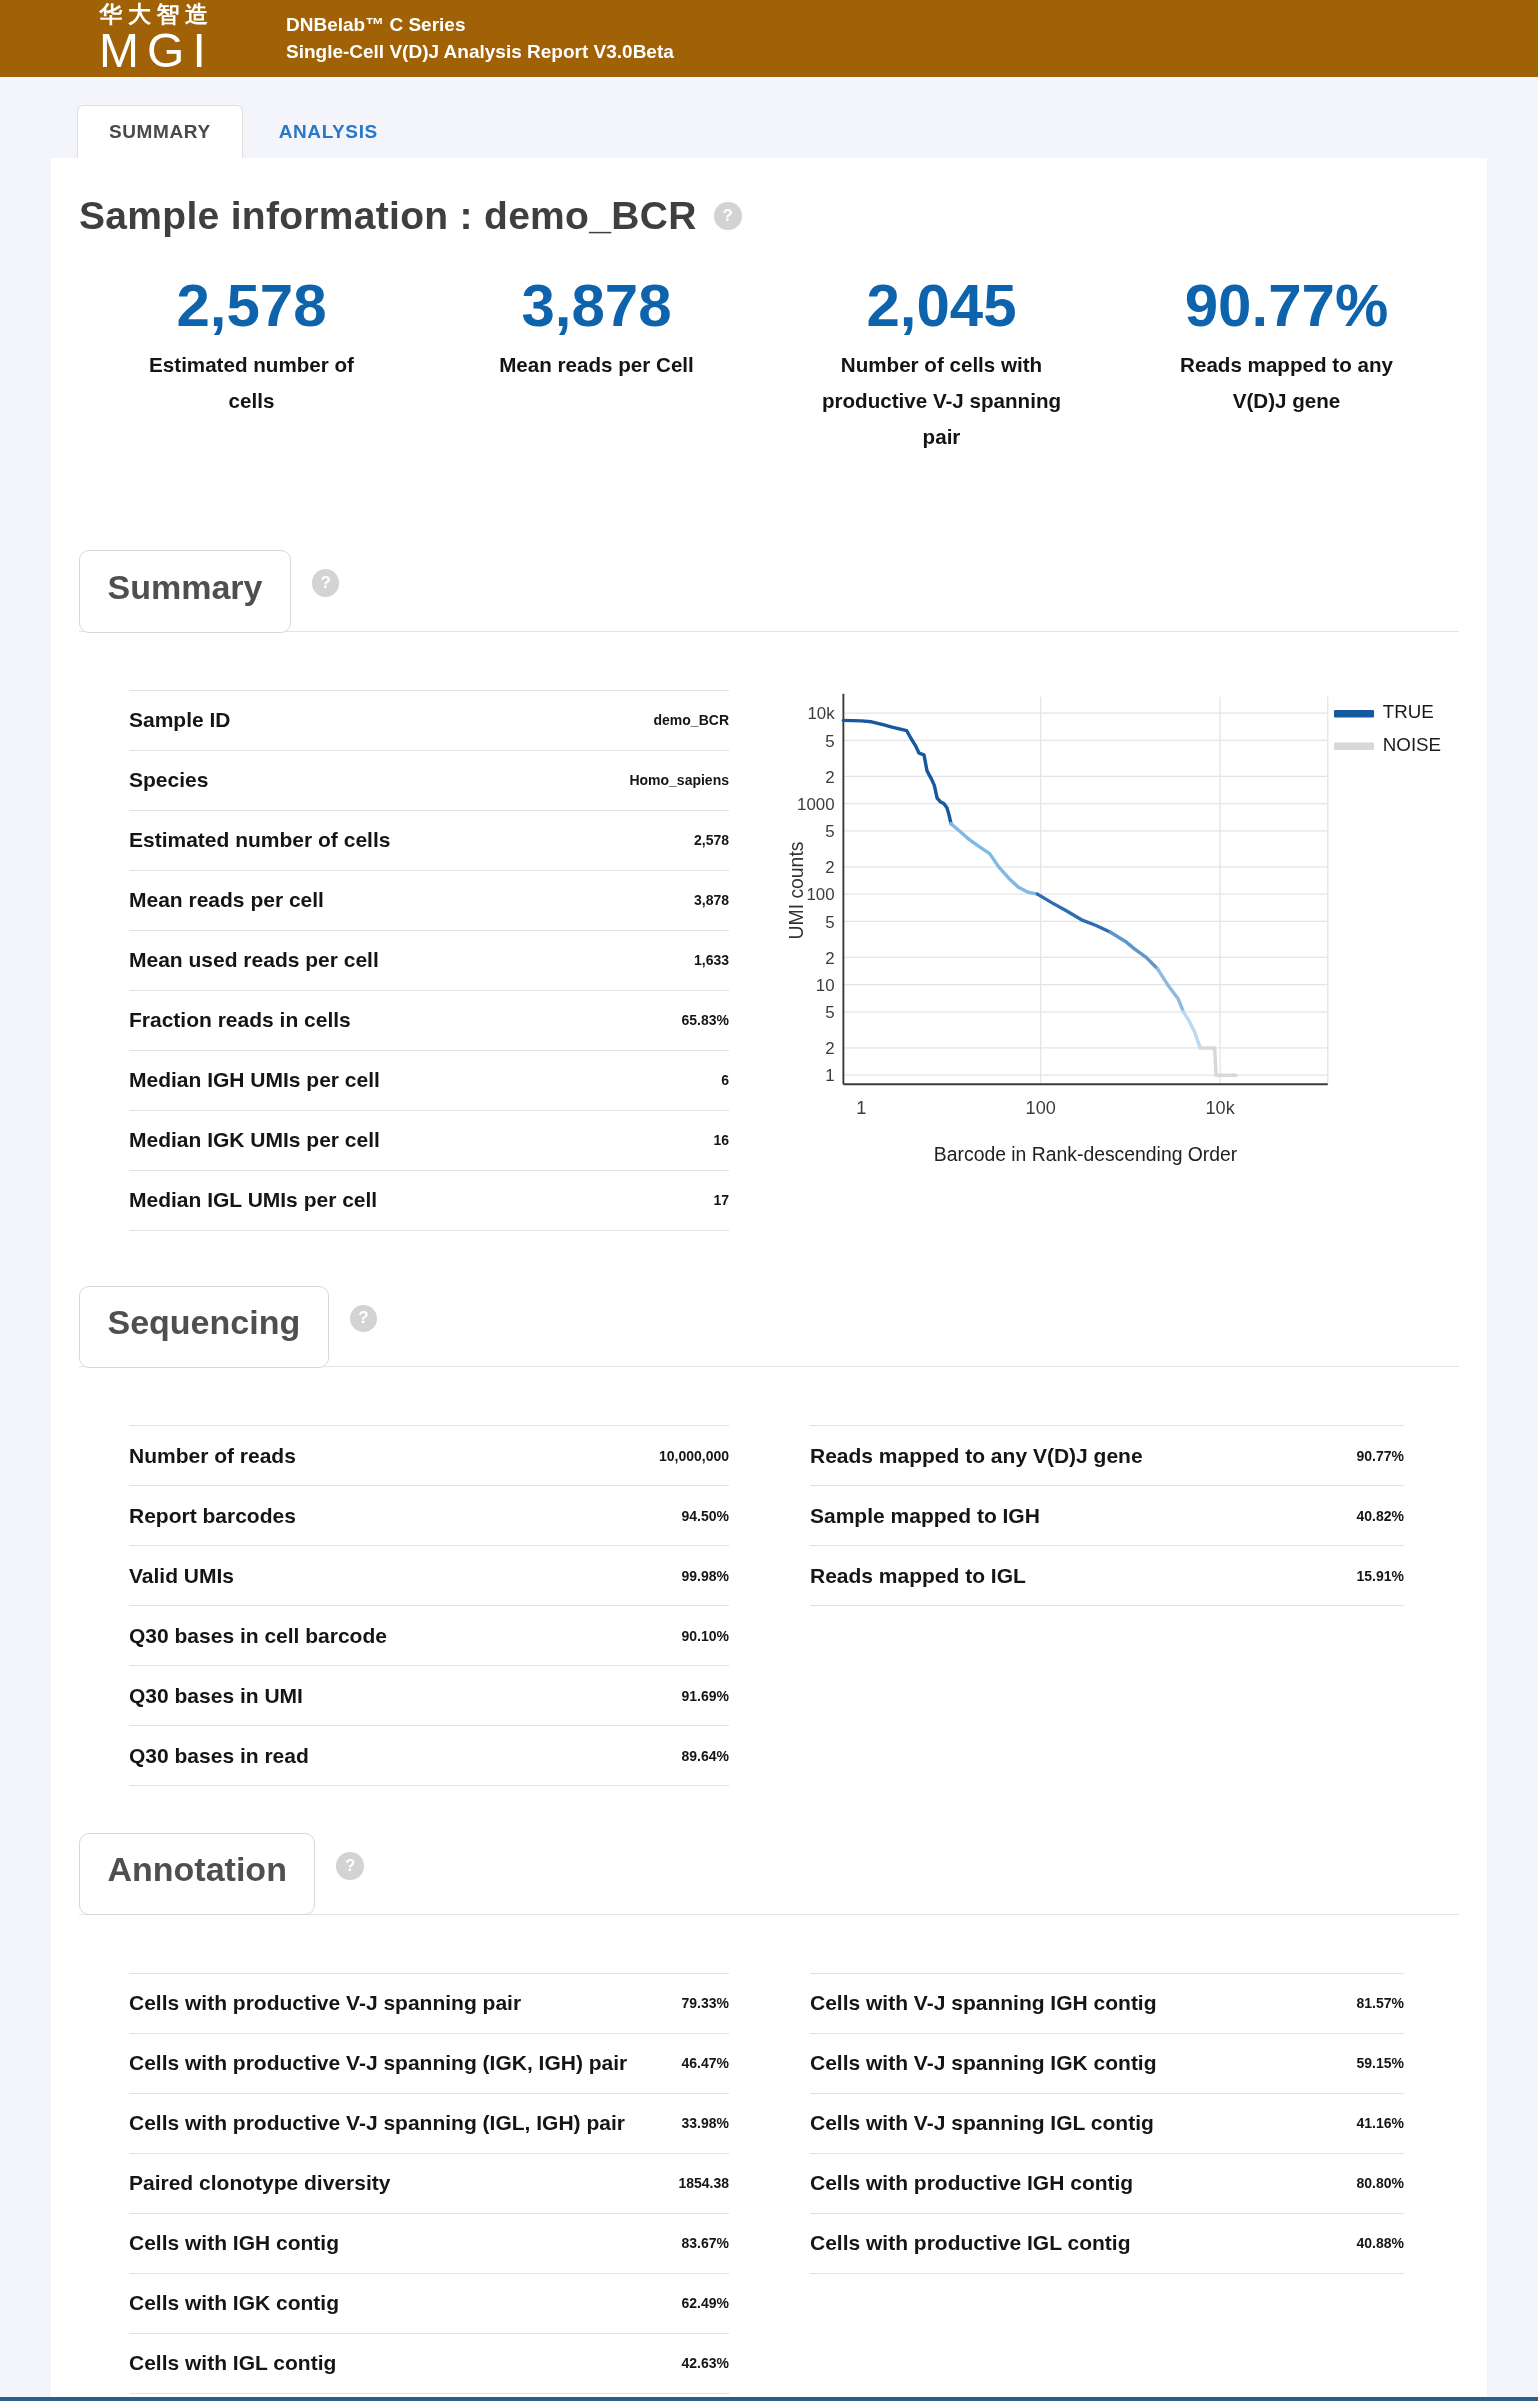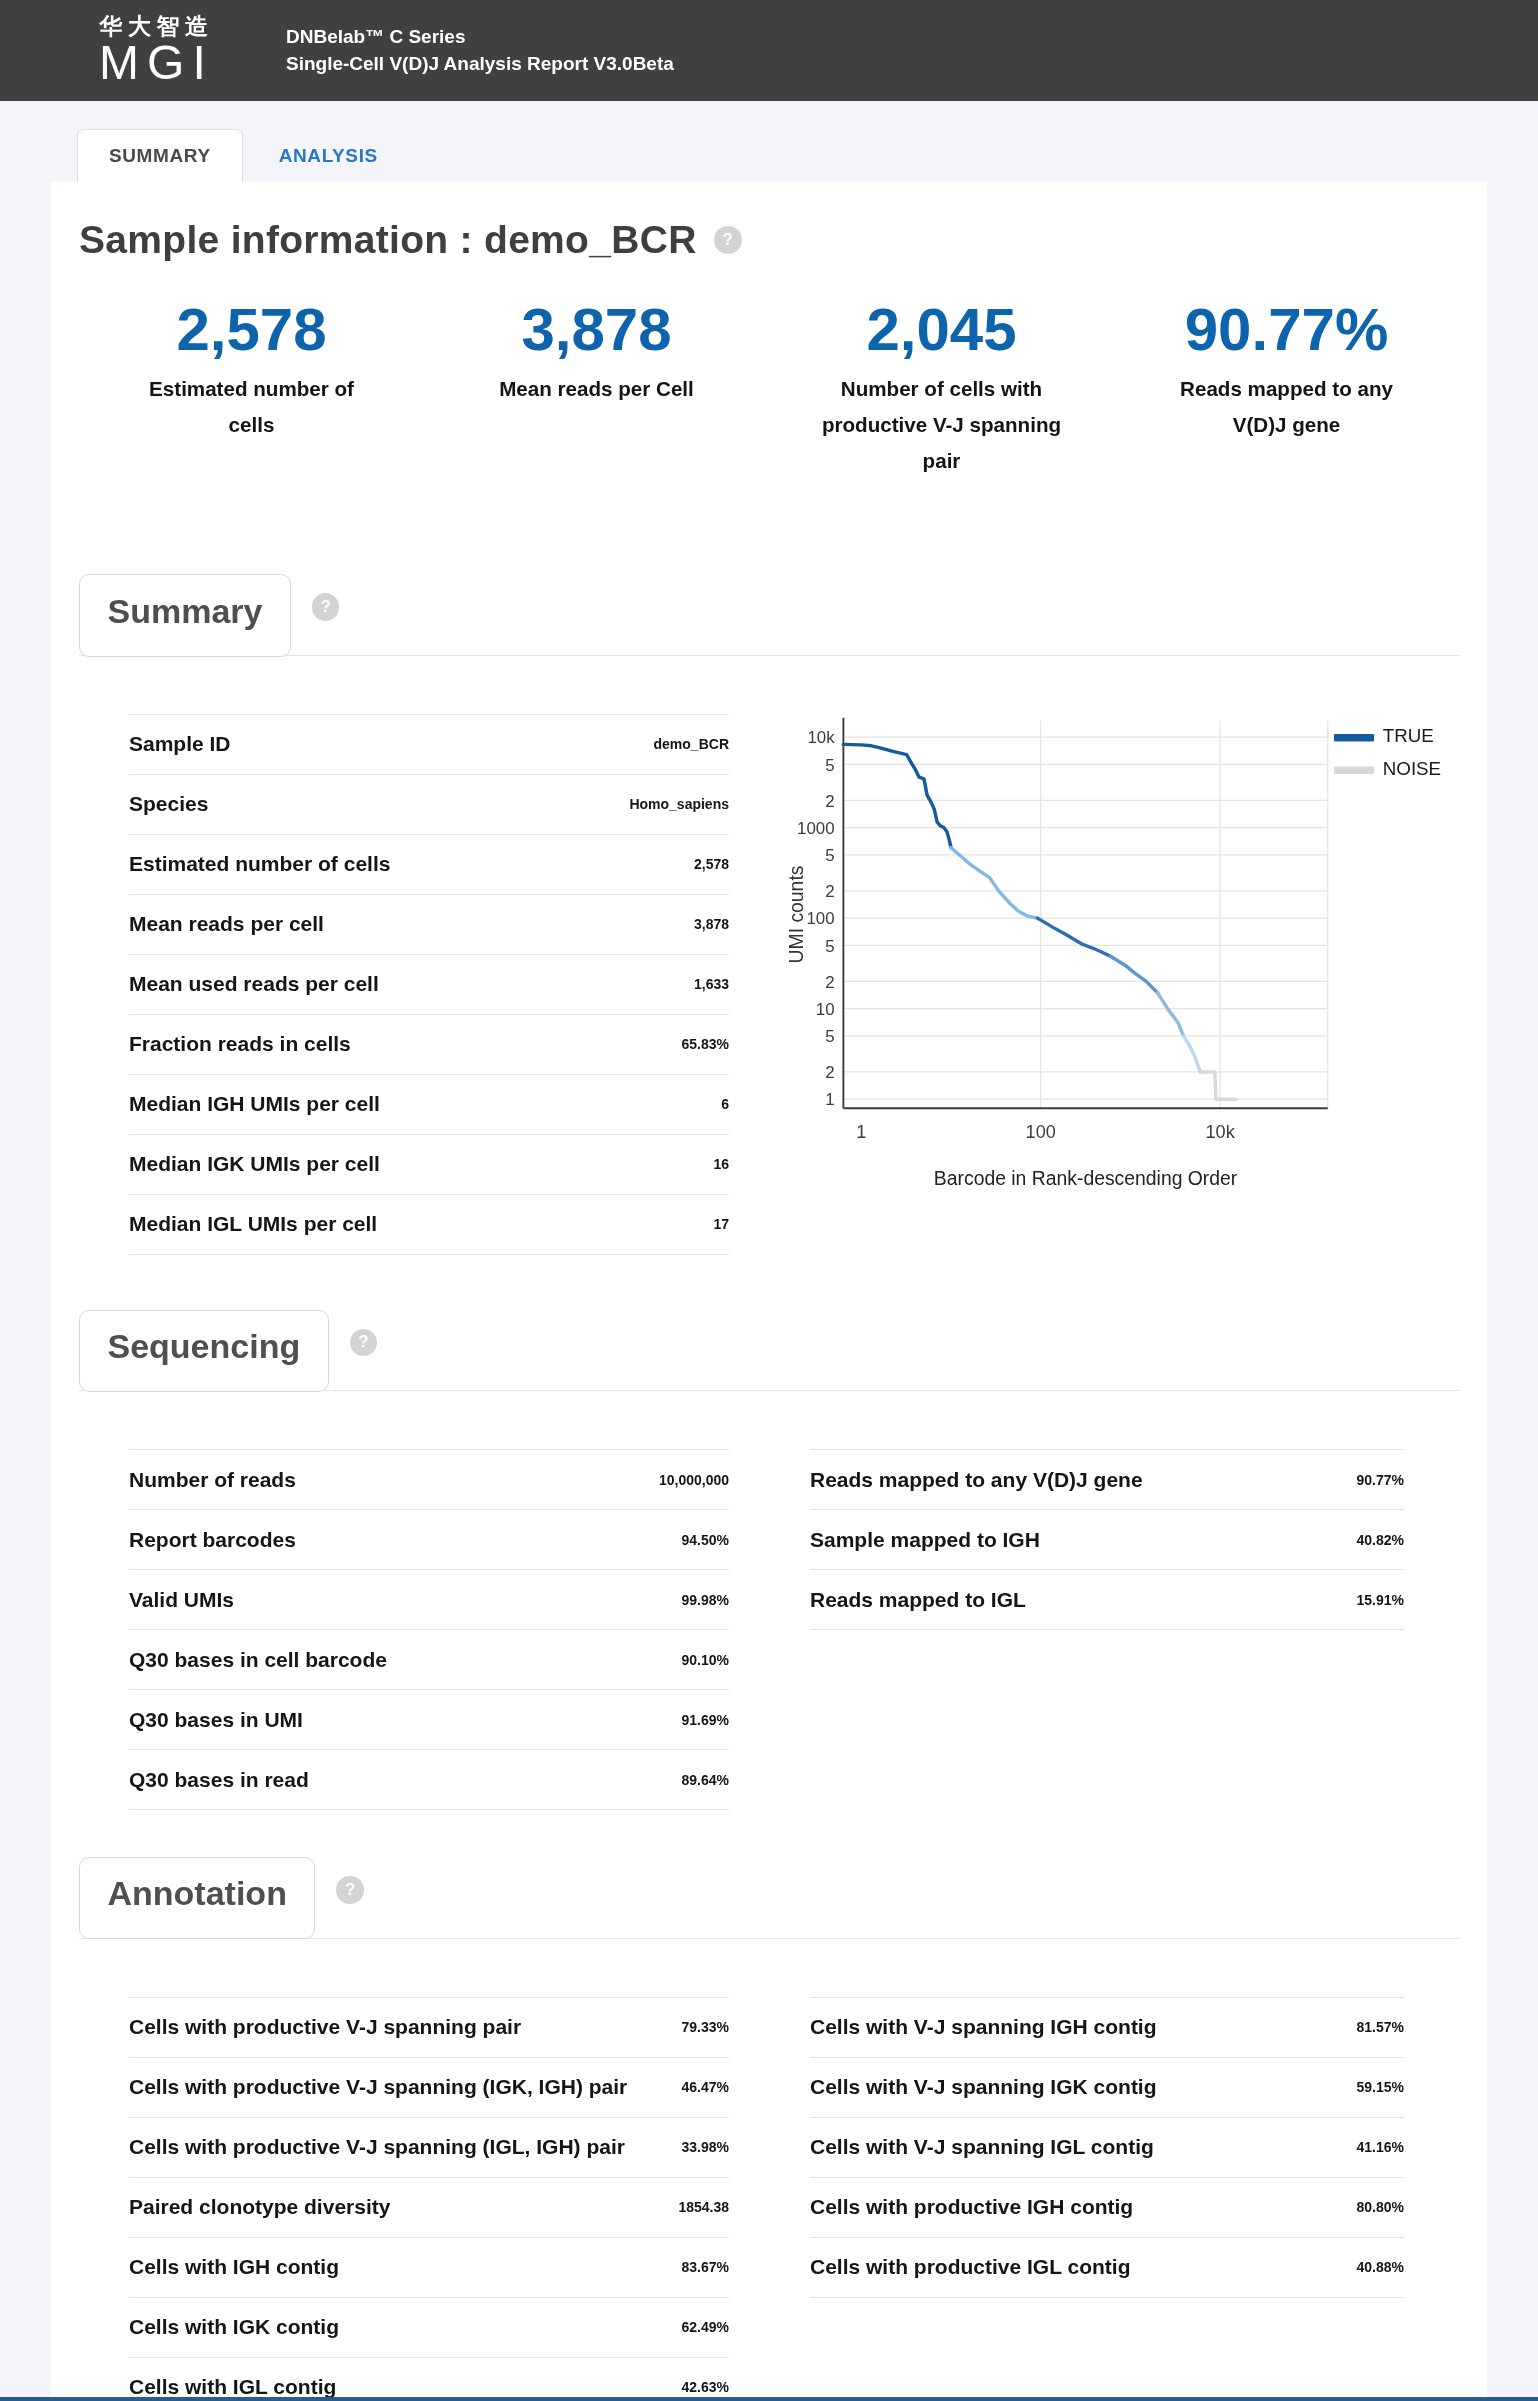--- a/index.html
+++ b/index.html
@@ -1,20 +1,20 @@
 <!DOCTYPE html>
 <html style="font-size:10px"><head>
 <meta charset="utf-8">
 <style>
   * { box-sizing: border-box; }
   html, body { margin:0; padding:0; width:1538px; height:2401px; overflow:hidden;
     background:#f3f5fa; font-family:"Liberation Sans","DejaVu Sans",sans-serif; position:relative; }
 
   
-  .app-header { height:101px; background:#404040; display:flex; align-items:center; padding-left:99px; }
+  .app-header { height:77px; background:#a16207; display:flex; align-items:center; padding-left:99px; }
   .logo { color:#fff; text-align:center; margin-right:72px; }
   .logo-cn { font-size:23px; font-weight:700; letter-spacing:5.6px; line-height:1.05; }
   .logo-en { font-size:48px; font-weight:400; letter-spacing:8.1px; line-height:1.0; }
   .htitles { color:#fff; font-size:19px; font-weight:700; line-height:1.42; }
 
   
   .tabbar { display:flex; margin:28px 0 0 77px; height:53px; }
   .tab { display:flex; align-items:center; justify-content:center; font-size:19px; font-weight:700;
          letter-spacing:0.6px; cursor:pointer; }
   .tab.active { background:#fff; border:1.3px solid #e0e0e0; border-bottom:none;

